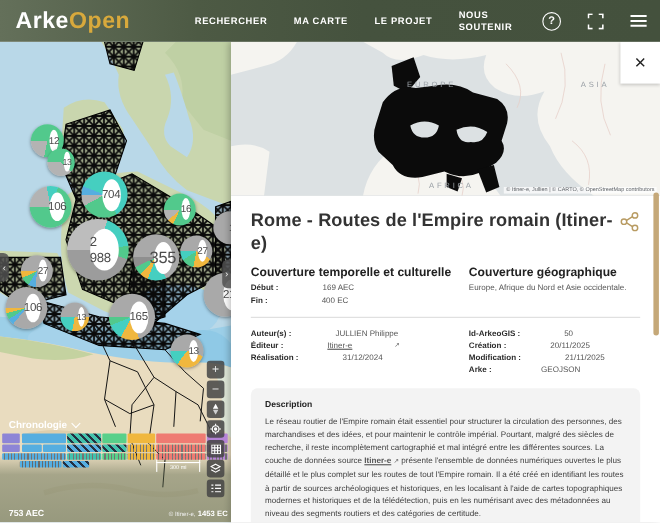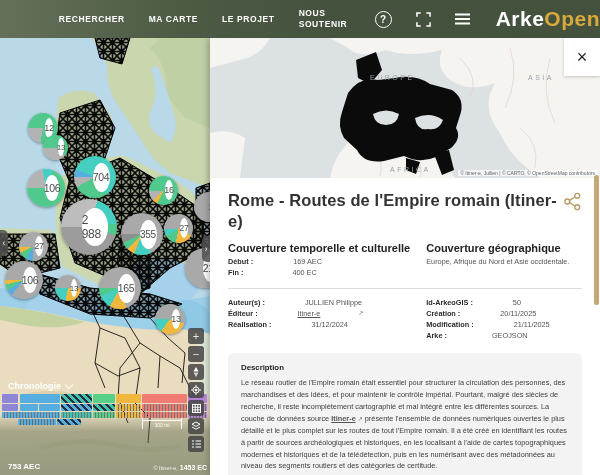--- a/index.html
+++ b/index.html
@@ -76,38 +76,38 @@
   .desc-p b { font-weight:700; }
 
   #panel-scrollbar { position:absolute; right:1px; top:137px; width:5px; height:130px; background:#c5a878; border-radius:3px; z-index:10; cursor:pointer; }
 </style>
 </head>
 <body>
 
 <div id="app">
 
   <div id="header">
+    <div id="logo"><span class="p1">Arke</span><span class="p2">Open</span></div>
     <div id="nav">
       <div class="nav-item">RECHERCHER</div>
       <div class="nav-item">MA CARTE</div>
       <div class="nav-item">LE PROJET</div>
       <div class="nav-item two-line">NOUS SOUTENIR</div>
       <div class="hdr-icon" id="help-icon">?</div>
       <div class="hdr-icon">
         <svg width="15" height="15" viewBox="0 0 16 16" fill="none" stroke="#fff" stroke-width="1.6">
             <path d="M1 5V1h4 M11 1h4v4 M15 11v4h-4 M5 15H1v-4"></path>
           </svg>
       </div>
       <div class="hdr-icon">
         <svg width="15" height="12" viewBox="0 0 15 12" stroke="#fff" stroke-width="1.8">
             <path d="M0 1.5h15 M0 6h15 M0 10.5h15"></path>
           </svg>
       </div>
     </div>
-    <div id="logo"><span class="p1">Arke</span><span class="p2">Open</span></div>
   </div>
 
   <div id="map">
     <svg class="basemap" width="210" height="437" viewBox="0 0 210 437">
       <defs>
         <pattern id="mesh" width="9" height="9" patternUnits="userSpaceOnUse">
           <rect width="9" height="9" fill="rgba(10,10,10,0.25)"></rect>
           <path d="M0 0L9 9 M9 0L0 9 M0 4.5H9 M4.5 0V9" stroke="#0a0a0a" stroke-width="1.6"></path>
         </pattern>
       </defs>
@@ -180,21 +180,21 @@
         <div class="cluster" style="left: 27px; top: 131px; width: 38px; height: 38px; background: conic-gradient(from -90deg, rgb(179, 179, 179) 0%, rgb(179, 179, 179) 22%, rgb(69, 207, 192) 22%, rgb(69, 207, 192) 31%, rgb(82, 201, 140) 31%, rgb(82, 201, 140) 100%);">
           <div class="cluster-inner" style="inset: 5.89px; font-size: 10.5px;">106</div>
         </div>
         <div class="cluster" style="left: 148.5px; top: 137.5px; width: 29px; height: 29px; background: conic-gradient(from -90deg, rgb(82, 201, 140) 0%, rgb(82, 201, 140) 82%, rgb(240, 183, 62) 82%, rgb(240, 183, 62) 88%, rgb(179, 179, 179) 88%, rgb(179, 179, 179) 100%);">
           <div class="cluster-inner" style="inset: 4.495px; font-size: 9px;">16</div>
         </div>
         <div class="cluster" style="left: 61px; top: 161px; width: 56px; height: 56px; background: conic-gradient(from -90deg, rgb(189, 189, 189) 0%, rgb(189, 189, 189) 30%, rgb(69, 207, 192) 30%, rgb(69, 207, 192) 48%, rgb(82, 201, 140) 48%, rgb(82, 201, 140) 55%, rgb(156, 156, 156) 55%, rgb(156, 156, 156) 100%);">
           <div class="cluster-inner" style="inset: 8.68px; font-size: 12px;">2 988</div>
         </div>
         <div class="cluster" style="left: 121px; top: 175px; width: 42px; height: 42px; background: conic-gradient(from -90deg, rgb(169, 169, 169) 0%, rgb(169, 169, 169) 68%, rgb(69, 207, 192) 68%, rgb(69, 207, 192) 81%, rgb(240, 183, 62) 81%, rgb(240, 183, 62) 87%, rgb(82, 201, 140) 87%, rgb(82, 201, 140) 93%, rgb(143, 143, 143) 93%, rgb(143, 143, 143) 100%);">
-          <div class="cluster-inner" style="inset: 6.51px; font-size: 10px;">355</div>
+          <div class="cluster-inner" style="inset: 6.51px; font-size: 15px;">355</div>
         </div>
         <div class="cluster" style="left: 163.5px; top: 175.5px; width: 29px; height: 29px; background: conic-gradient(from -90deg, rgb(169, 169, 169) 0%, rgb(169, 169, 169) 58%, rgb(240, 183, 62) 58%, rgb(240, 183, 62) 78%, rgb(82, 201, 140) 78%, rgb(82, 201, 140) 91%, rgb(69, 207, 192) 91%, rgb(69, 207, 192) 100%);">
           <div class="cluster-inner" style="inset: 4.495px; font-size: 9px;">27</div>
         </div>
         <div class="cluster" style="left: 194px; top: 154px; width: 30px; height: 30px; background: conic-gradient(from -90deg, rgb(169, 169, 169) 0%, rgb(169, 169, 169) 100%);">
           <div class="cluster-inner" style="inset: 4.65px; font-size: 9px;">110</div>
         </div>
         <div class="cluster" style="left: 18.5px; top: 193.5px; width: 29px; height: 29px; background: conic-gradient(from -90deg, rgb(169, 169, 169) 0%, rgb(169, 169, 169) 76%, rgb(86, 174, 224) 76%, rgb(86, 174, 224) 84%, rgb(82, 201, 140) 84%, rgb(82, 201, 140) 93%, rgb(240, 183, 62) 93%, rgb(240, 183, 62) 100%);">
           <div class="cluster-inner" style="inset: 4.495px; font-size: 9px;">27</div>
         </div>

